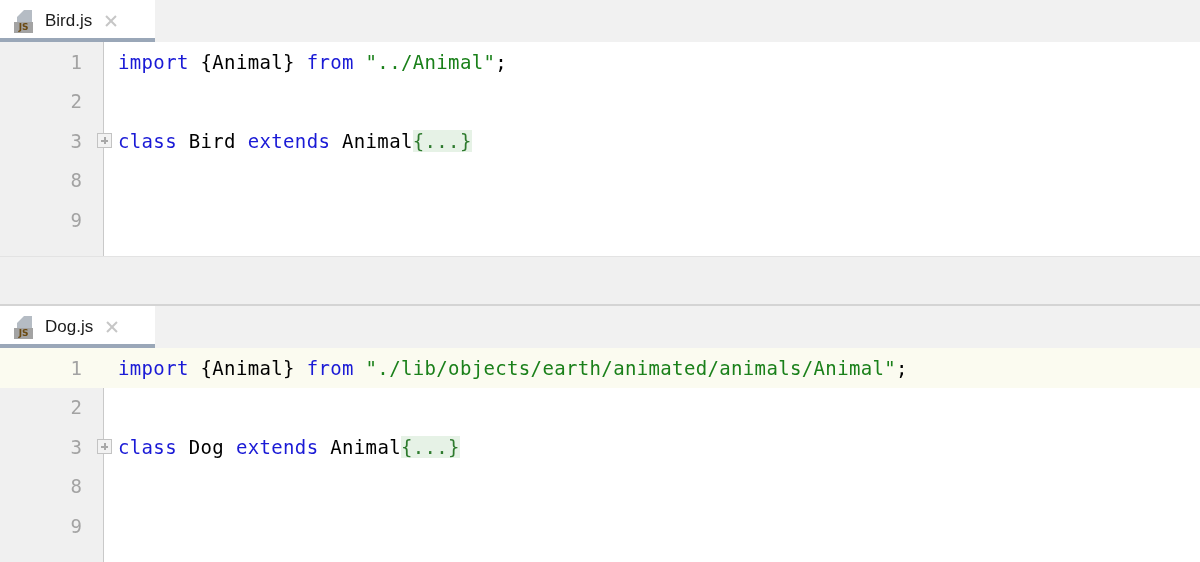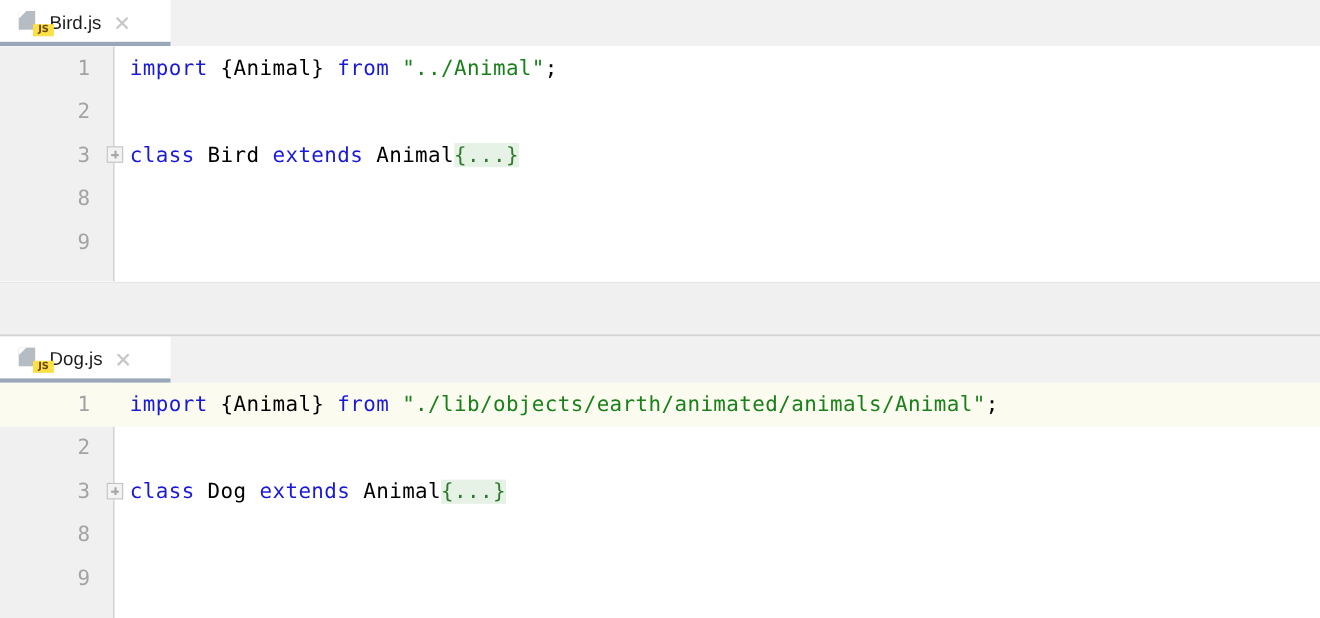--- a/index.html
+++ b/index.html
@@ -73,23 +73,23 @@
   }
   .file-icon .corner {
     position: absolute;
     left: 3px; top: 1px;
     width: 0; height: 0;
     border-left: 7px solid #ffffff;
     border-bottom: 7px solid transparent;
   }
   .file-icon .badge {
     position: absolute;
-    left: 16px; bottom: 0px;
+    left: 0px; bottom: 0px;
     width: 19px; height: 11px;
-    background: #fde047;
+    background: #a3a3a3;
     color: #6b4a12;
     font-family: "DejaVu Sans", sans-serif;
     font-size: 9px;
     font-weight: bold;
     line-height: 11px;
     text-align: center;
     letter-spacing: -0.2px;
   }
 
   .tab-title {

